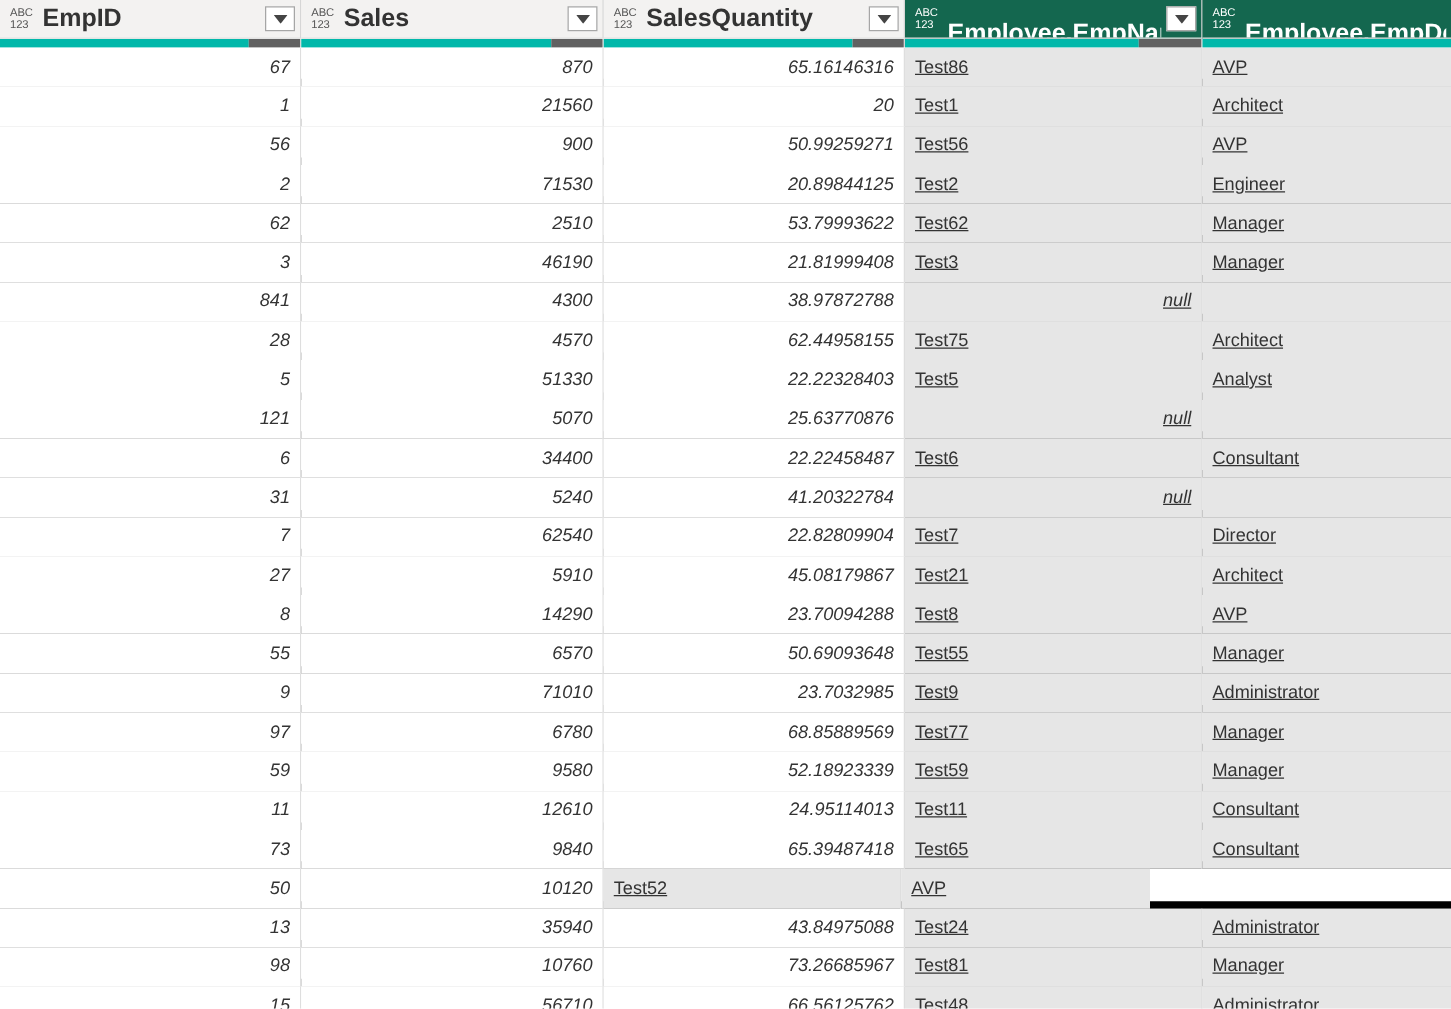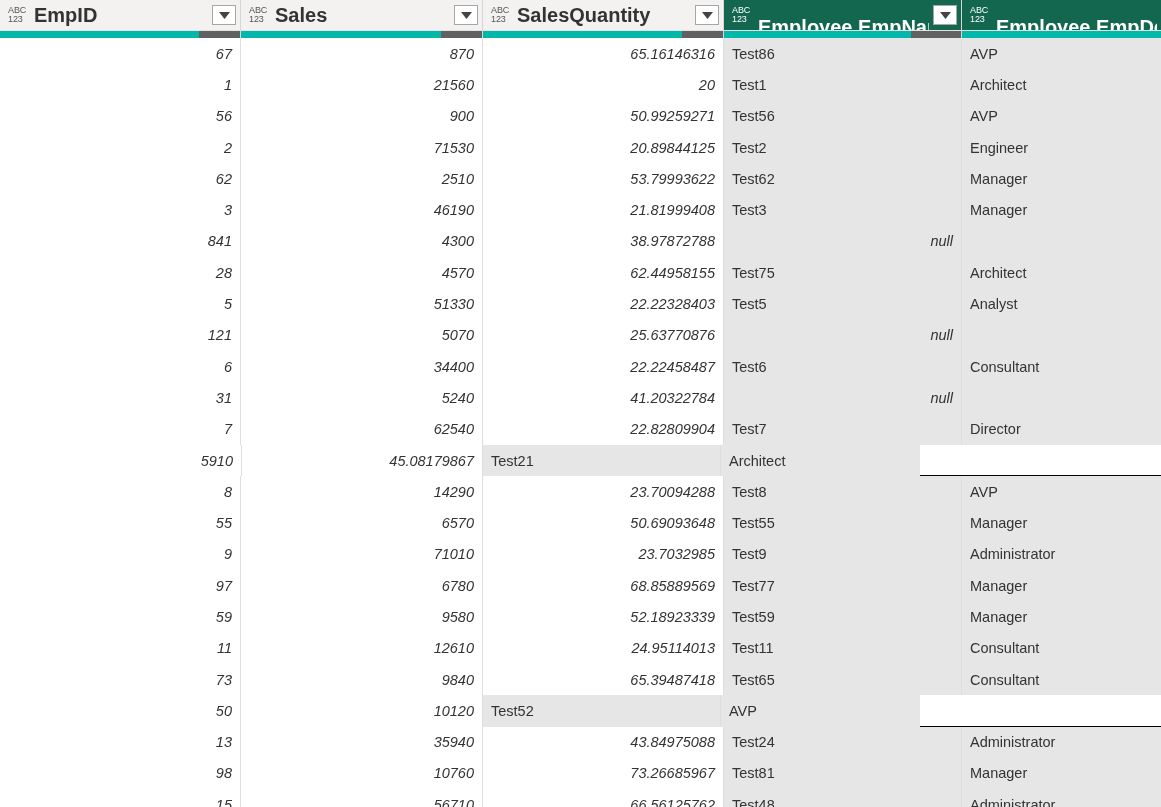--- a/index.html
+++ b/index.html
@@ -92,41 +92,41 @@
     position: absolute;
     top: 38px;
     left: 0;
     width: 1161px;
     height: 769px;
     overflow: hidden;
   }
   .row {
     display: flex;
     height: 31.3px;
-    border-bottom: 1px solid #000000;
+    border-bottom: 6px solid #000000;
     text-align: center;
   }
   .cell {
     height: 31.3px;
     display: flex;
     align-items: center;
     border-right: 1px solid #dedede;
     padding: 0 8px;
     font-size: 14.5px;
     color: #333333;
     overflow: hidden;
     white-space: nowrap;
     background: #ffffff;
   }
   .cell.num {
     justify-content: flex-end;
     font-style: italic;
   }
   .cell.text { justify-content: flex-start; }
-  .cell.sel { background: #e6e6e6; }
+  .cell.sel { background: #e6e6e6; text-decoration: underline; }
   .cell.nullval {
     justify-content: flex-end;
     font-style: italic;
   }
 
   
   .c0 { width: 241px; }
   .c1 { width: 242px; }
   .c2 { width: 241px; }
   .c3 { width: 238px; }
@@ -293,20 +293,21 @@
         <div class="cell c4 text sel"></div>
       </div>
       <div class="row">
         <div class="cell c0 num">7</div>
         <div class="cell c1 num">62540</div>
         <div class="cell c2 num">22.82809904</div>
         <div class="cell c3 text sel">Test7</div>
         <div class="cell c4 text sel">Director</div>
       </div>
       <div class="row">
+        <div class="cell c0 num">27</div>
         <div class="cell c1 num">5910</div>
         <div class="cell c2 num">45.08179867</div>
         <div class="cell c3 text sel">Test21</div>
         <div class="cell c4 text sel">Architect</div>
       </div>
       <div class="row">
         <div class="cell c0 num">8</div>
         <div class="cell c1 num">14290</div>
         <div class="cell c2 num">23.70094288</div>
         <div class="cell c3 text sel">Test8</div>

